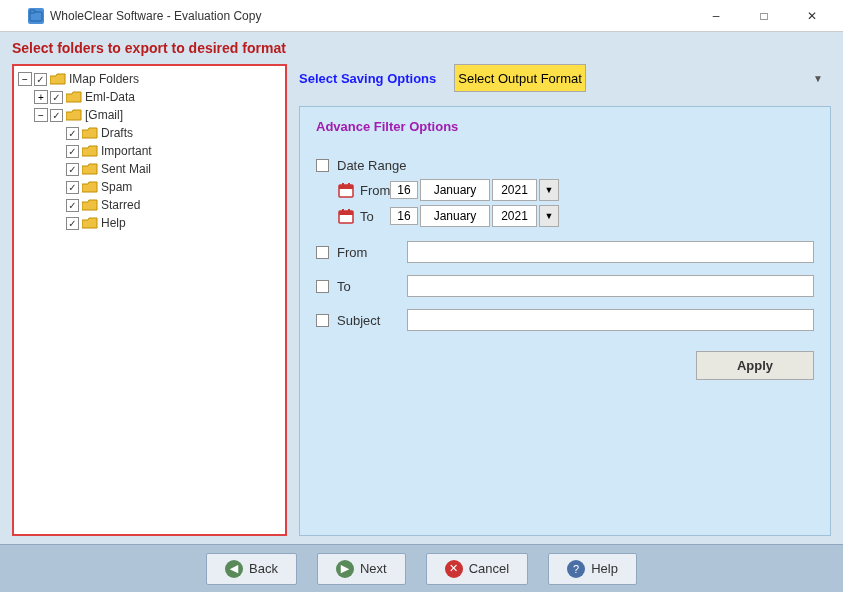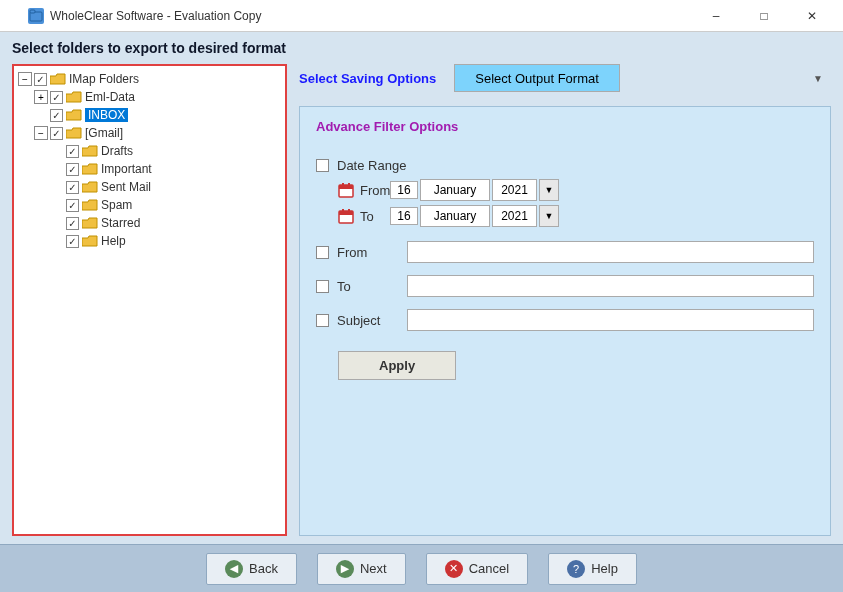--- a/index.html
+++ b/index.html
@@ -67,21 +67,21 @@
     
     .main-content {
       flex: 1;
       display: flex;
       flex-direction: column;
       background: #d6e4f0;
       padding: 8px 12px;
     }
 
     .page-title {
-      color: #0f172a;
+      color: #b91c1c;
       font-weight: bold;
       font-size: 14px;
       margin-bottom: 8px;
     }
 
     .content-area {
       display: flex;
       flex: 1;
       gap: 12px;
     }
@@ -174,23 +174,23 @@
       gap: 18px;
       margin-bottom: 4px;
     }
     .save-options-label {
       color: #1a1aff;
       font-weight: bold;
       font-size: 13px;
     }
     .format-select {
       flex: 1;
-      padding: 4px 20px;
+      padding: 4px 3px;
       border: 1px solid #aaa;
-      background: #7dd3fc;
+      background: #fde047;
       font-size: 13px;
       height: 28px;
       appearance: none;
       -webkit-appearance: none;
       cursor: pointer;
       position: relative;
     }
     .select-wrapper {
       position: relative;
       flex: 1;
@@ -417,29 +417,20 @@
         <div class="expander">+</div>
         <div class="checkbox checked"></div>
         <span class="folder-icon">
           <svg viewBox="0 0 16 12" fill="#f0c040" stroke="#c09000" stroke-width="1">
             <path d="M0,3 L6,3 L7,1 L15,1 L15,11 L0,11 Z"></path>
           </svg>
         </span>
         <span class="item-label">Eml-Data</span>
       </div>
 
-      <div class="tree-item tree-indent3">
-        <div class="checkbox checked"></div>
-        <span class="folder-icon">
-          <svg viewBox="0 0 16 12" fill="#f0c040" stroke="#c09000" stroke-width="1">
-            <path d="M0,3 L6,3 L7,1 L15,1 L15,11 L0,11 Z"></path>
-          </svg>
-        </span>
-        <span class="item-label selected">INBOX</span>
-      </div>
 
       <div class="tree-item tree-indent2">
         <div class="expander">−</div>
         <div class="checkbox checked"></div>
         <span class="folder-icon">
           <svg viewBox="0 0 16 12" fill="#f0c040" stroke="#c09000" stroke-width="1">
             <path d="M0,3 L6,3 L7,1 L15,1 L15,11 L0,11 Z"></path>
           </svg>
         </span>
         <span class="item-label">[Gmail]</span>
@@ -583,21 +574,21 @@
           <span class="filter-label">To</span>
           <input class="text-input" type="text" style="">
         </div>
 
         <div class="filter-row">
           <div class="filter-checkbox"></div>
           <span class="filter-label">Subject</span>
           <input class="text-input" type="text" style="">
         </div>
 
-        <div style="margin-top: 10px; display: flex; justify-content: flex-start;">
+        <div style="margin-top: 10px; display: flex; justify-content: flex-end;">
           <button class="apply-btn">Apply</button>
         </div>
 
       </div>
     </div>
   </div>
 </div>
 
 <div class="nav-bar">
   <button class="nav-btn">

